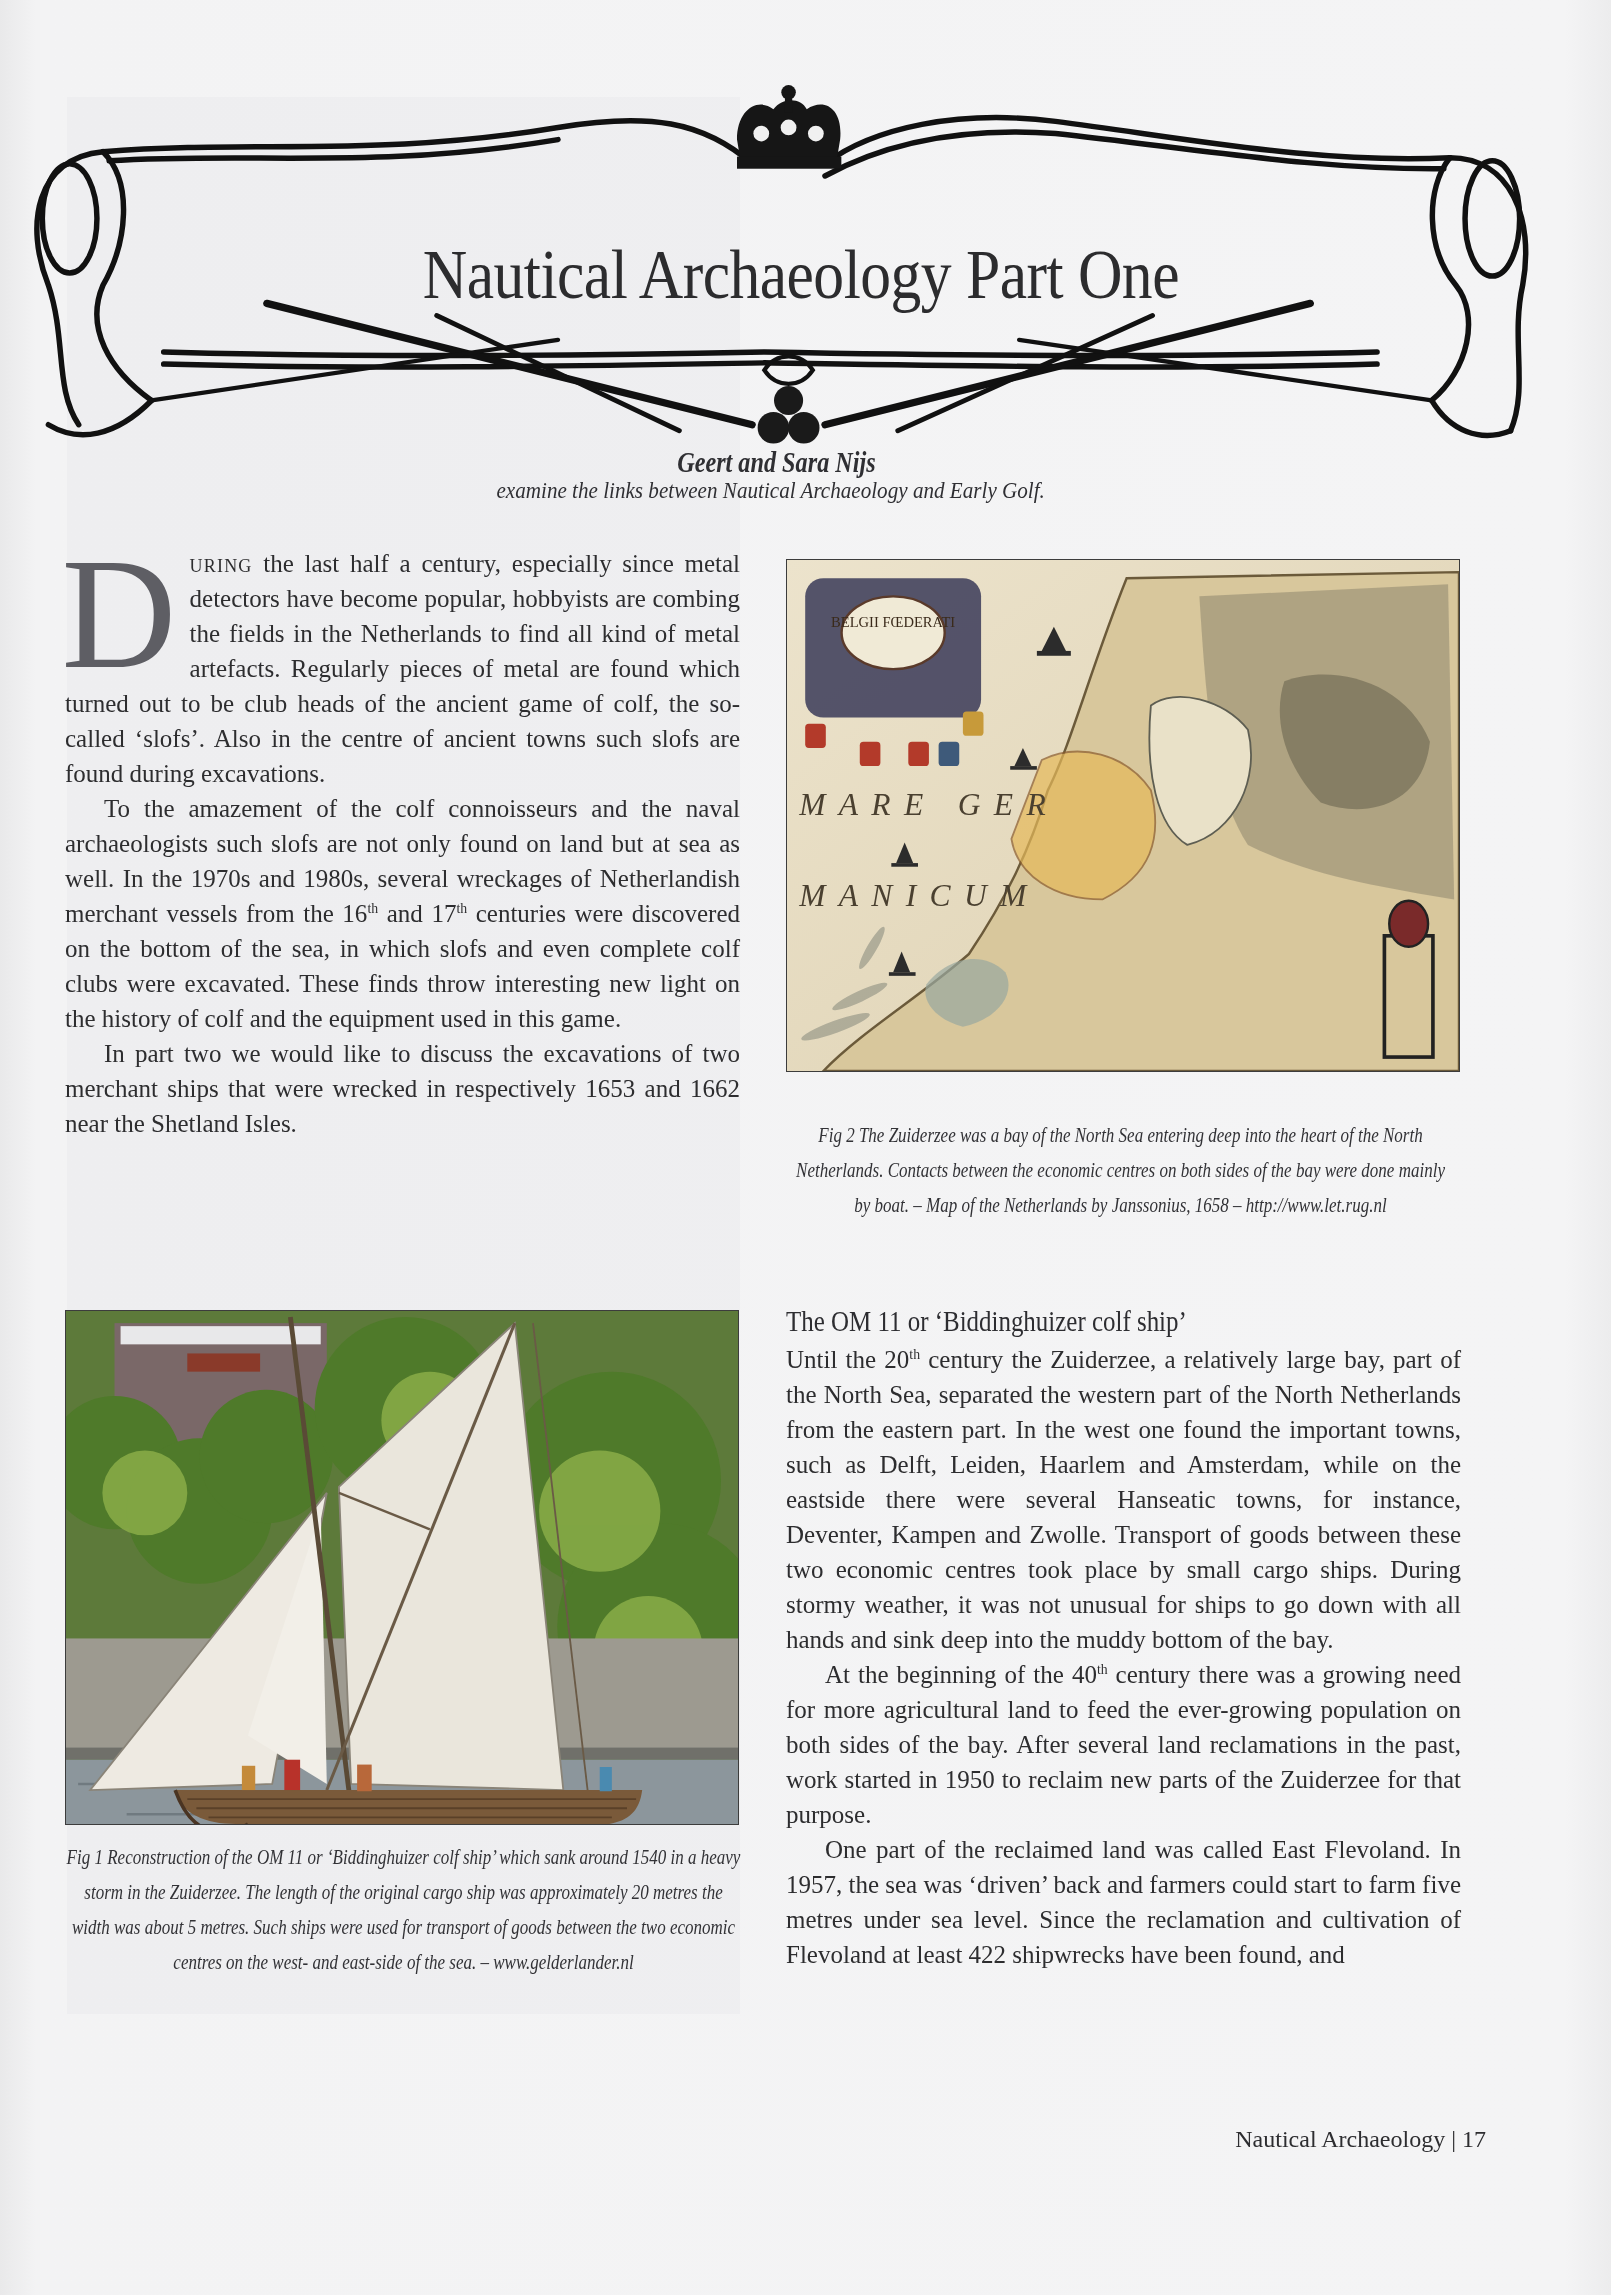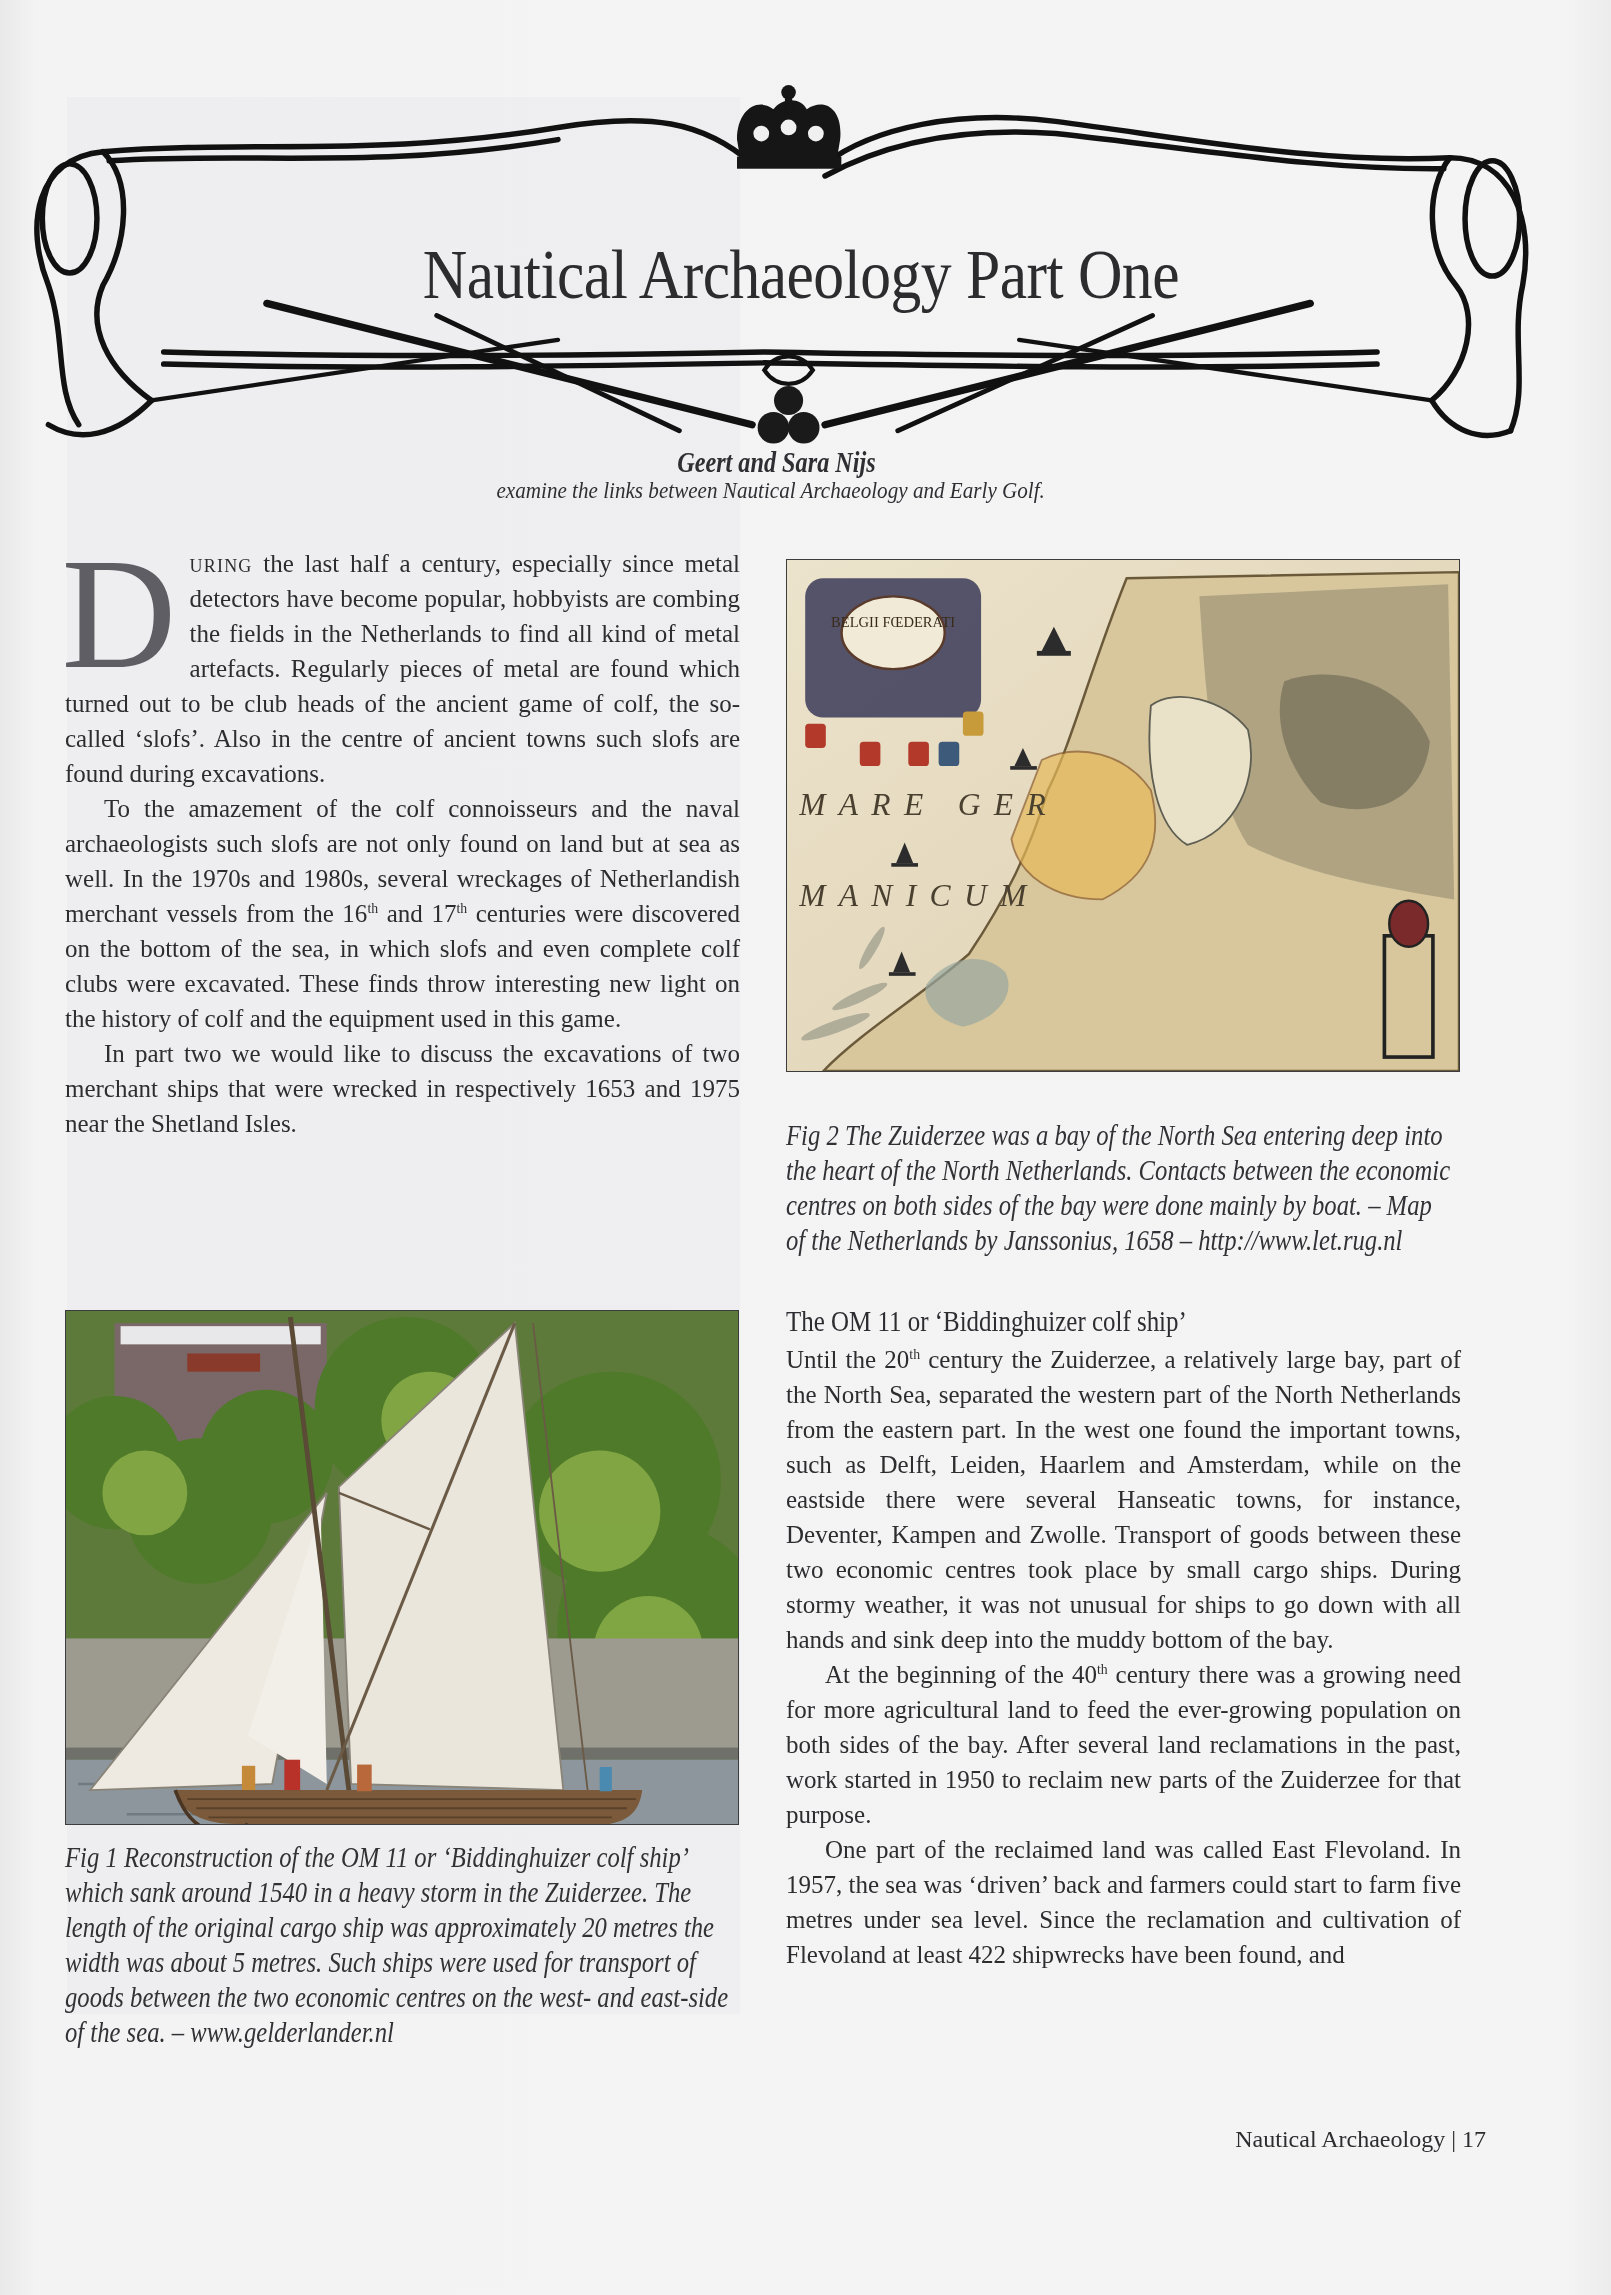--- a/index.html
+++ b/index.html
@@ -43,21 +43,21 @@
     color: #5e5e64; height: 124px;
   }
   .smallcaps { font-variant: small-caps; letter-spacing: 1.2px; }
   sup { font-size: 0.55em; line-height: 0; }
 
   .figure { position: absolute; border: 1.8px solid #3c3c3c; overflow: hidden; }
   .fig-map { left: 786px; top: 559px; width: 672px; height: 511px; background: #fef9c3; }
   .fig-ship { left: 65px; top: 1310px; width: 672px; height: 513px; background: #6f8a45; }
   .figure svg { width: 100%; height: 100%; display: block; }
 
-  .caption { position: absolute; font-style: italic; font-size: 29px; line-height: 35px; color: #323236; }
+  .caption { position: absolute; font-style: italic; font-size: 20px; line-height: 35px; color: #323236; text-align: center; }
   .caption .squeeze { transform: scaleX(0.85); width: 118%; }
   .cap-map { left: 786px; top: 1118px; width: 667px; }
   .cap-ship { left: 65px; top: 1840px; width: 675px; }
 
   .section-head {
     position: absolute; left: 786px; top: 1303px; width: 667px;
     font-size: 29px; line-height: 36px; color: #2d2d31;
   }
   .footer {
     position: absolute; right: 125px; top: 2126px; font-size: 24px; color: #2d2d30;
@@ -124,21 +124,21 @@
 
 <div class="title">Nautical Archaeology Part One</div>
 <div class="byline authors">Geert and Sara Nijs</div>
 <div class="byline sub">examine the links between Nautical Archaeology and Early Golf.</div>
 
 <div class="col left">
   <p>
     <span class="dropcap">D</span><span class="smallcaps">uring</span><span> the last half a century, especially since metal detectors have become popular, hobbyists are combing the fields in the Netherlands to find all kind of metal artefacts. Regularly pieces of metal are found which turned out to be club heads of the ancient game of colf, the so-called ‘slofs’. Also in the centre of ancient towns such slofs are found during excavations.</span>
   </p>
   <p class="indent"><span>To the amazement of the colf connoisseurs and the naval archaeologists such slofs are not only found on land but at sea as well. In the 1970s and 1980s, several wreckages of Netherlandish merchant vessels from the 16</span><sup>th</sup><span> and 17</span><sup>th</sup><span> centuries were discovered on the bottom of the sea, in which slofs and even complete colf clubs were excavated. These finds throw interesting new light on the history of colf and the equipment used in this game.</span></p>
-  <p class="indent">In part two we would like to discuss the excavations of two merchant ships that were wrecked in respectively 1653 and 1975 near the Shetland Isles.</p>
+  <p class="indent">In part two we would like to discuss the excavations of two merchant ships that were wrecked in respectively 1653 and 1662 near the Shetland Isles.</p>
 </div>
 
 <div class="figure fig-map">
   <svg viewBox="0 0 1108 843" preserveAspectRatio="none">
     <defs>
       <linearGradient id="parch" x1="0" y1="0" x2="1" y2="1">
         <stop offset="0" stop-color="#ece3cc"></stop>
           <stop offset="1" stop-color="#ddd0b0"></stop>
       </linearGradient>
     </defs>

